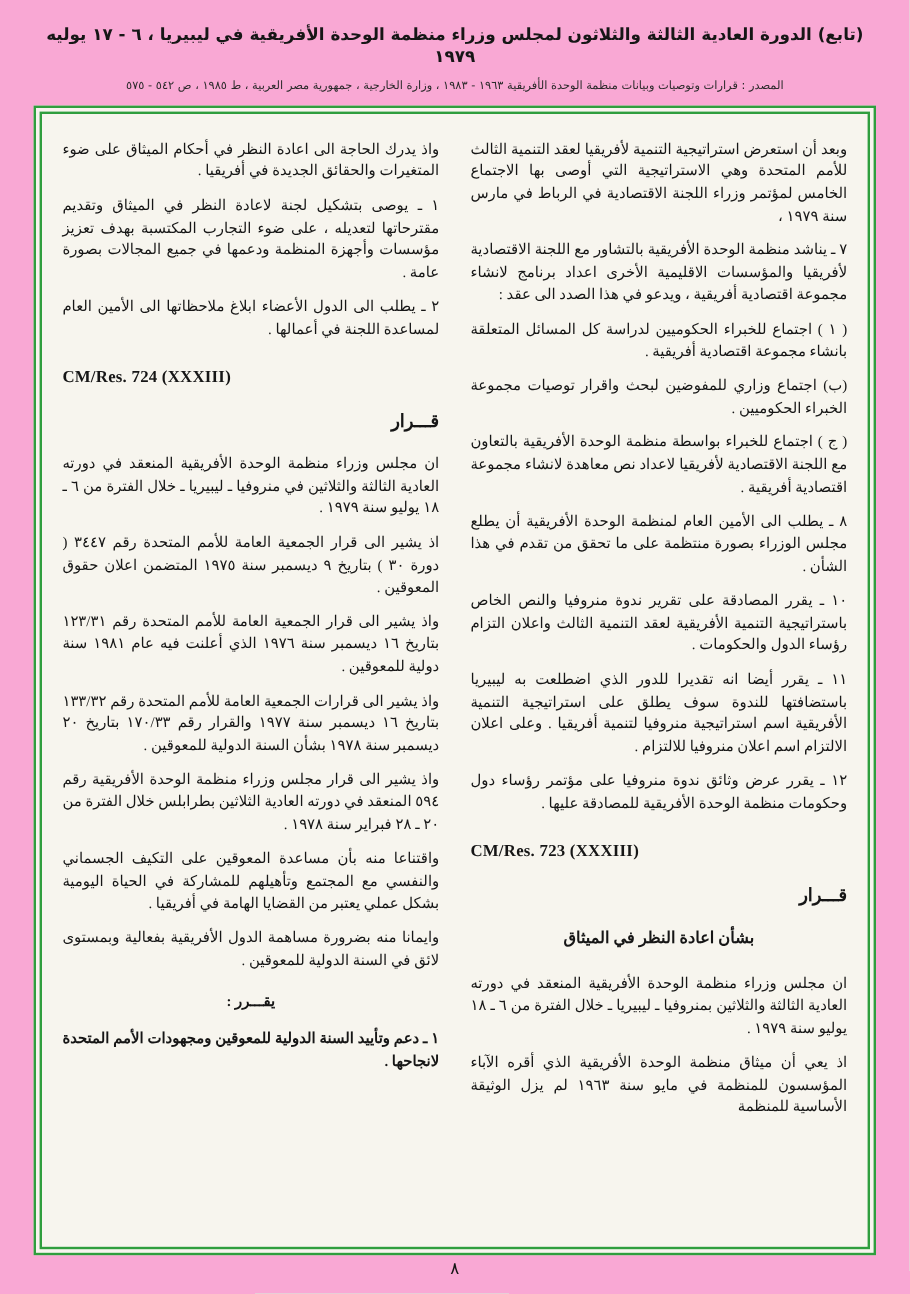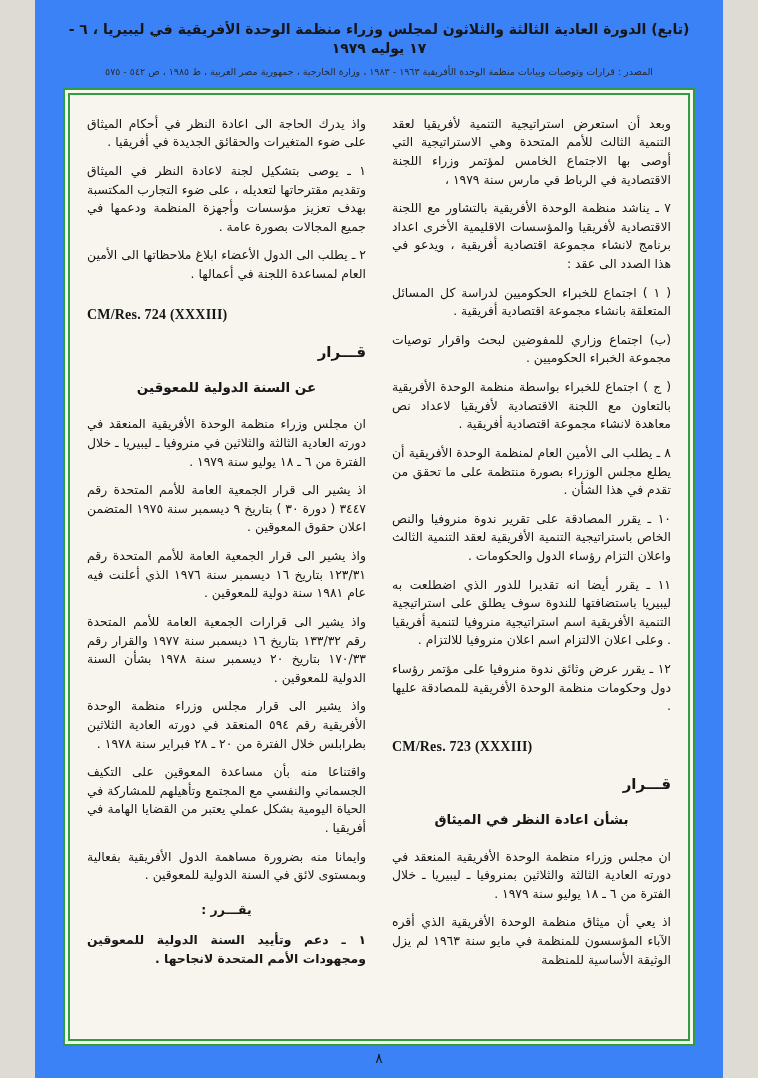--- a/index.html
+++ b/index.html
@@ -1,22 +1,22 @@
 <!DOCTYPE html>
 <html lang="ar"><head>
 <meta charset="utf-8">
 <style>
   * { margin: 0; padding: 0; box-sizing: border-box; }
   html, body { background: #dddbd4; }
   body { display: flex; justify-content: center; }
 
   .page {
-    width: 688px;
+    width: 758px;
     height: 1078px;
-    background: #3b82f6;
+    background: #f9a8d4;
     color: #161616;
     font-family: "DejaVu Sans", sans-serif;
     direction: rtl;
     padding: 20px 28px 0 28px;
     position: relative;
     overflow: hidden;
   }
 
   .header { text-align: center; }
   .header-title {
@@ -48,21 +48,21 @@
     display: flex;
     gap: 26px;
     height: 100%;
   }
   .column {
     flex: 1 1 0;
     font-size: 12.4px;
     line-height: 1.5;
   }
 
-  .block { margin-bottom: 10px; }
+  .block { margin-bottom: 10px; font-family: Liberation Serif, serif; }
   .block.p { text-align: justify; text-align-last: right; }
   .block.p.bold { font-weight: bold; }
   .block.code {
     direction: ltr;
     text-align: left;
     font-family: "Liberation Serif", serif;
     font-weight: bold;
     font-size: 14px;
     margin: 20px 0 16px 0;
     letter-spacing: 0.2px;
@@ -123,21 +123,20 @@
             <div class="block subtitle">بشأن اعادة النظر في الميثاق</div>
             <div class="block p">ان مجلس وزراء منظمة الوحدة الأفريقية المنعقد في دورته العادية الثالثة والثلاثين بمنروفيا ـ ليبيريا ـ خلال الفترة من ٦ ـ ١٨ يوليو سنة ١٩٧٩ .</div>
             <div class="block p">اذ يعي أن ميثاق منظمة الوحدة الأفريقية الذي أقره الآباء المؤسسون للمنظمة في مايو سنة ١٩٦٣ لم يزل الوثيقة الأساسية للمنظمة</div>
           </div>
         <div class="column" id="col-left">
             <div class="block p">واذ يدرك الحاجة الى اعادة النظر في أحكام الميثاق على ضوء المتغيرات والحقائق الجديدة في أفريقيا .</div>
             <div class="block p">١ ـ يوصى بتشكيل لجنة لاعادة النظر في الميثاق وتقديم مقترحاتها لتعديله ، على ضوء التجارب المكتسبة بهدف تعزيز مؤسسات وأجهزة المنظمة ودعمها في جميع المجالات بصورة عامة .</div>
             <div class="block p">٢ ـ يطلب الى الدول الأعضاء ابلاغ ملاحظاتها الى الأمين العام لمساعدة اللجنة في أعمالها .</div>
             <div class="block code">CM/Res. 724 (XXXIII)</div>
             <div class="block title">قـــرار</div>
-            <div class="block subtitle">عن السنة الدولية للمعوقين</div>
             <div class="block p">ان مجلس وزراء منظمة الوحدة الأفريقية المنعقد في دورته العادية الثالثة والثلاثين في منروفيا ـ ليبيريا ـ خلال الفترة من ٦ ـ ١٨ يوليو سنة ١٩٧٩ .</div>
             <div class="block p">اذ يشير الى قرار الجمعية العامة للأمم المتحدة رقم ٣٤٤٧ ( دورة ٣٠ ) بتاريخ ٩ ديسمبر سنة ١٩٧٥ المتضمن اعلان حقوق المعوقين .</div>
             <div class="block p">واذ يشير الى قرار الجمعية العامة للأمم المتحدة رقم ١٢٣/٣١ بتاريخ ١٦ ديسمبر سنة ١٩٧٦ الذي أعلنت فيه عام ١٩٨١ سنة دولية للمعوقين .</div>
             <div class="block p">واذ يشير الى قرارات الجمعية العامة للأمم المتحدة رقم ١٣٣/٣٢ بتاريخ ١٦ ديسمبر سنة ١٩٧٧ والقرار رقم ١٧٠/٣٣ بتاريخ ٢٠ ديسمبر سنة ١٩٧٨ بشأن السنة الدولية للمعوقين .</div>
             <div class="block p">واذ يشير الى قرار مجلس وزراء منظمة الوحدة الأفريقية رقم ٥٩٤ المنعقد في دورته العادية الثلاثين بطرابلس خلال الفترة من ٢٠ ـ ٢٨ فبراير سنة ١٩٧٨ .</div>
             <div class="block p">واقتناعا منه بأن مساعدة المعوقين على التكيف الجسماني والنفسي مع المجتمع وتأهيلهم للمشاركة في الحياة اليومية بشكل عملي يعتبر من القضايا الهامة في أفريقيا .</div>
             <div class="block p">وايمانا منه بضرورة مساهمة الدول الأفريقية بفعالية وبمستوى لائق في السنة الدولية للمعوقين .</div>
             <div class="block center">يقـــرر :</div>
             <div class="block p bold">١ ـ دعم وتأييد السنة الدولية للمعوقين ومجهودات الأمم المتحدة لانجاحها .</div>
           </div>

